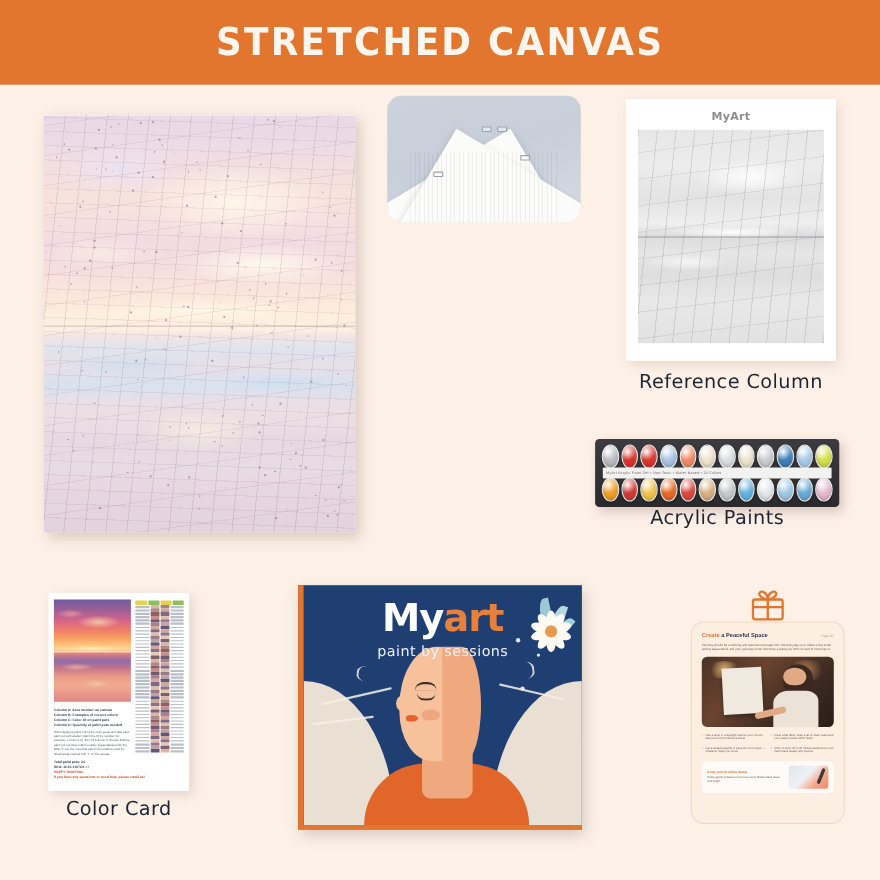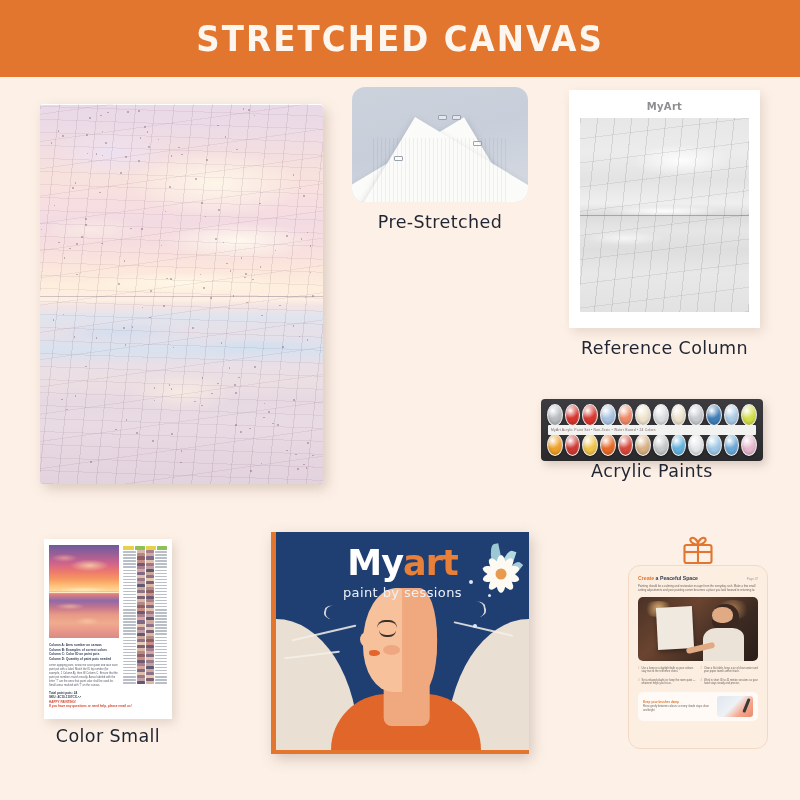--- a/index.html
+++ b/index.html
@@ -570,21 +570,20 @@
       <div class="ps-wood-l"></div>
       <div class="ps-wood-r"></div>
       <div class="ps-canvas-left"></div>
       <div class="ps-canvas-right"></div>
       <div class="ps-texture"></div>
       <div class="ps-staple" style="left:24%;top:60%;"></div>
       <div class="ps-staple" style="left:49%;top:24%;"></div>
       <div class="ps-staple" style="left:57%;top:24%;"></div>
       <div class="ps-staple" style="left:69%;top:47%;"></div>
     </div>
-    <div class="caption" style="top:125px">Pre-Stretched</div>
   </div>
 
   <div class="cell" id="reference-sheet">
     <div class="sheet">
       <div class="sheet-logo">MyArt</div>
       <div class="sheet-art">
         <div class="sheet-horizon"></div>
       </div>
     </div>
     <div class="caption" style="top:248px">Reference Column</div>
@@ -912,21 +911,21 @@
             </div>
             <div class="cc-row">
               <span class="tx"></span>
               <span class="sw" style="background: rgb(95, 90, 114);"></span>
               <span class="sw" style="background: rgb(217, 182, 168);"></span>
               <span class="tx"></span>
             </div>
           </div>
       </div>
     </div>
-    <div class="caption" style="top:187px">Color Small</div>
+    <div class="caption" style="top:187px">Color Card</div>
   </div>
 
   <div class="cell" id="myart-box">
     <div class="box">
       <div class="hair-l"></div>
       <div class="hair-r"></div>
 
       <div class="hair-wave" style="left:6%;top:46%;width:26%;transform:rotate(-13deg)"></div>
       <div class="hair-wave" style="left:3%;top:56%;width:22%;transform:rotate(-7deg)"></div>
       <div class="hair-wave" style="right:6%;top:44%;width:24%;transform:rotate(13deg)"></div>

